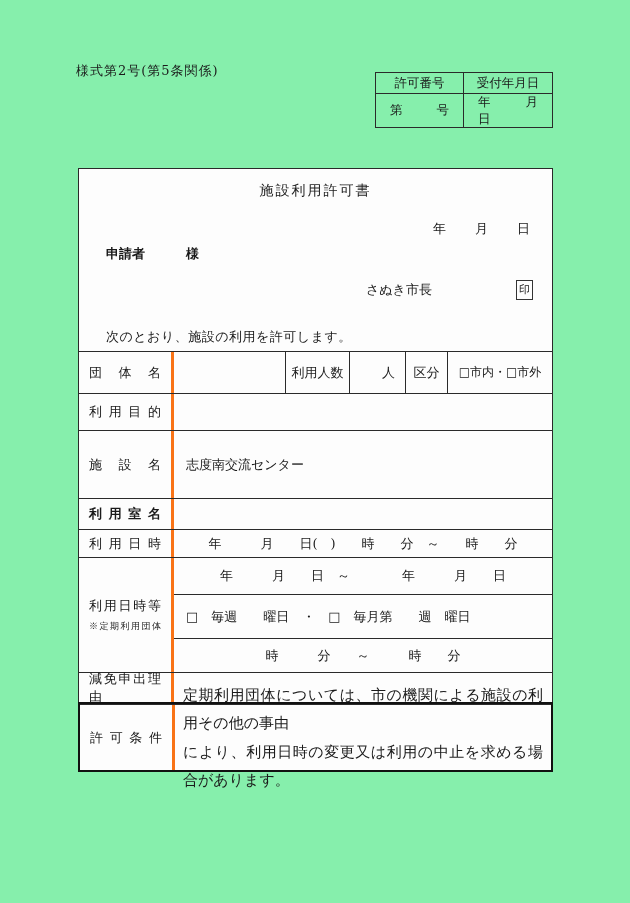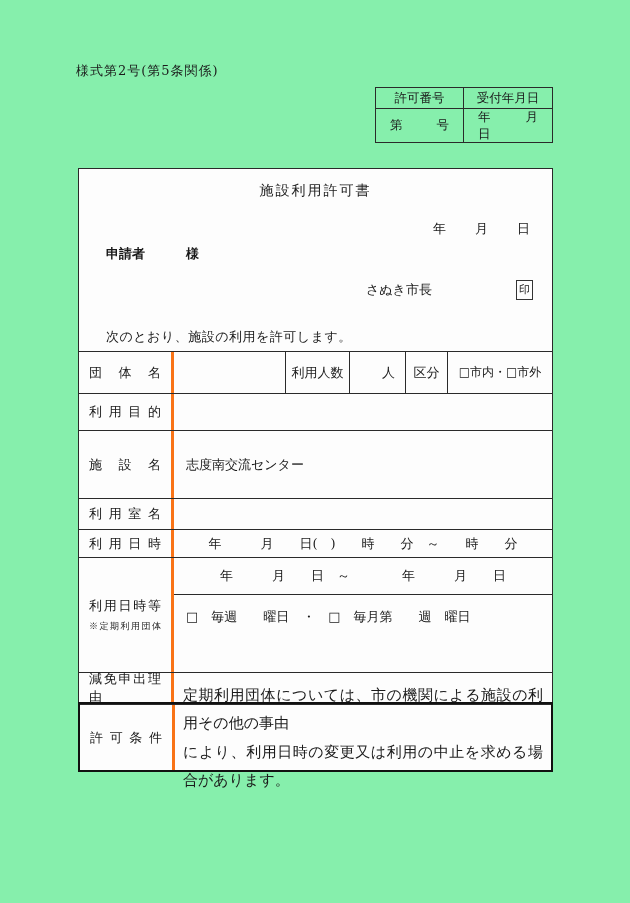--- a/index.html
+++ b/index.html
@@ -21,21 +21,21 @@
     position: absolute;
     top: 62px;
     left: 76px;
     font-size: 13px;
     letter-spacing: 1px;
   }
 
   
   .pn-table {
     position: absolute;
-    top: 87px;
+    top: 72px;
     left: 375px;
     width: 178px;
     border: 1px solid #2a2a2a;
     font-size: 12.5px;
   }
   .pn-row { display: flex; }
   .pn-row.head { height: 21px; border-bottom: 1px solid #2a2a2a; }
   .pn-row.val  { height: 33px; }
   .pn-cell {
     display: flex; align-items: center; justify-content: center;
@@ -106,21 +106,21 @@
     color: #222;
   }
   .value-cell { flex: 1; display: flex; align-items: center; }
   .v-left   { justify-content: flex-start; padding-left: 12px; }
   .v-center { justify-content: center; }
   .v-right  { justify-content: flex-end; padding-right: 8px; }
 
   .r-org      { height: 42px; }
   .r-purpose  { height: 37px; }
   .r-facility { height: 68px; }
-  .r-room     { height: 31px; }
+  .r-room     { height: 31px; font-weight: bold; }
   .r-datetime { height: 28px; }
   .r-schedule { height: 115px; }
   .r-waiver   { height: 30px; gap: 41px; }
 
   
   .cell {
     border-right: 1px solid #2a2a2a;
     display: flex; align-items: center; justify-content: center;
   }
   .c-orgname { width: 112px; }
@@ -232,20 +232,21 @@
     </div>
 
     <div class="row r-schedule">
       <div class="label-cell">
         <span class="label-text">利用日時等</span>
         <span class="label-note">※定期利用団体</span>
       </div>
       <div class="schedule-sub">
         <div class="sub-row s1">年　　　月　　日　～　　　　年　　　月　　日</div>
         <div class="sub-row s2">□　毎週　　曜日　・　□　毎月第　　週　曜日</div>
+        <div class="sub-row s3">時　　　分　　～　　　時　　分</div>
       </div>
     </div>
 
     <div class="row r-waiver">
       <div class="label-cell">
         <span class="label-text">減免申出理由</span>
       </div>
       <div class="value-cell v-left"></div>
     </div>
 

